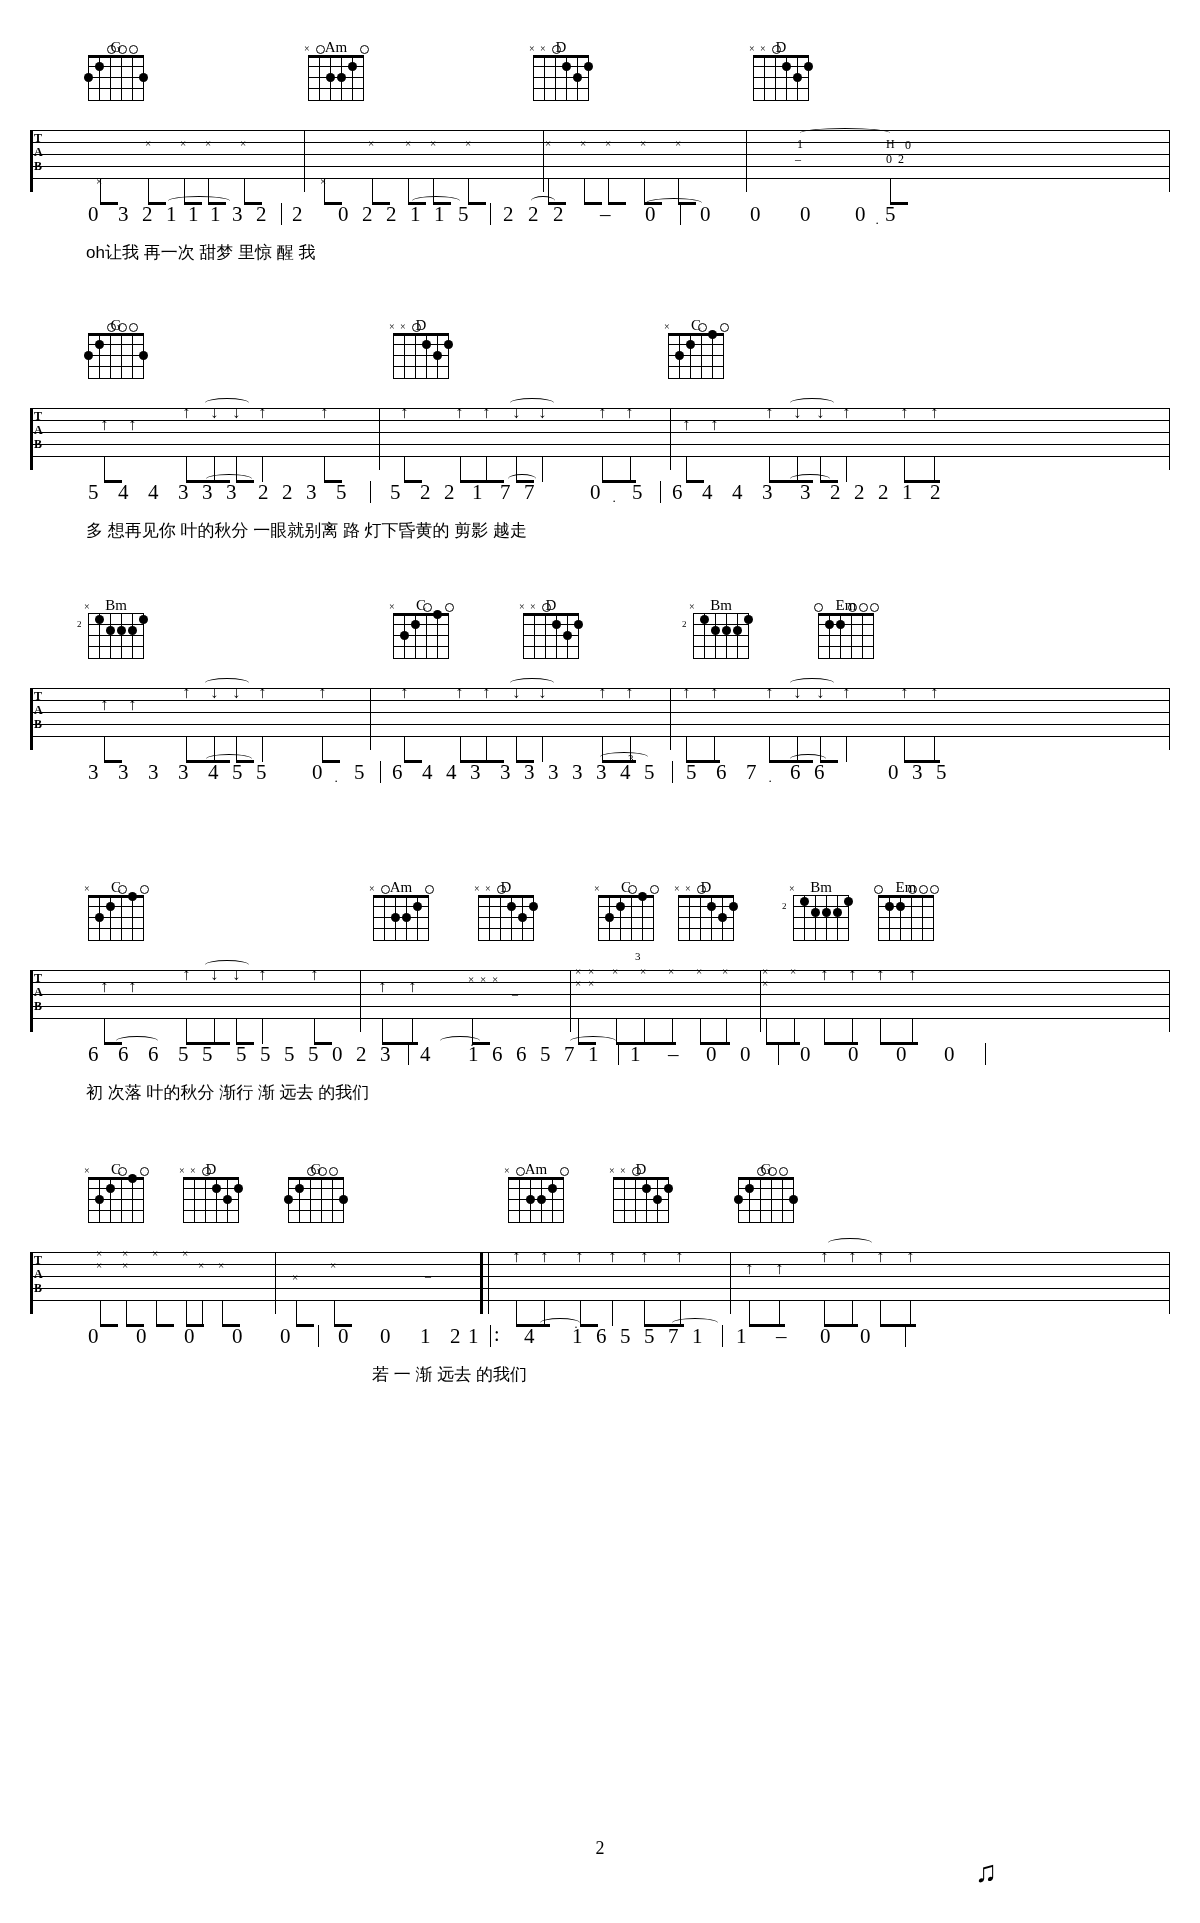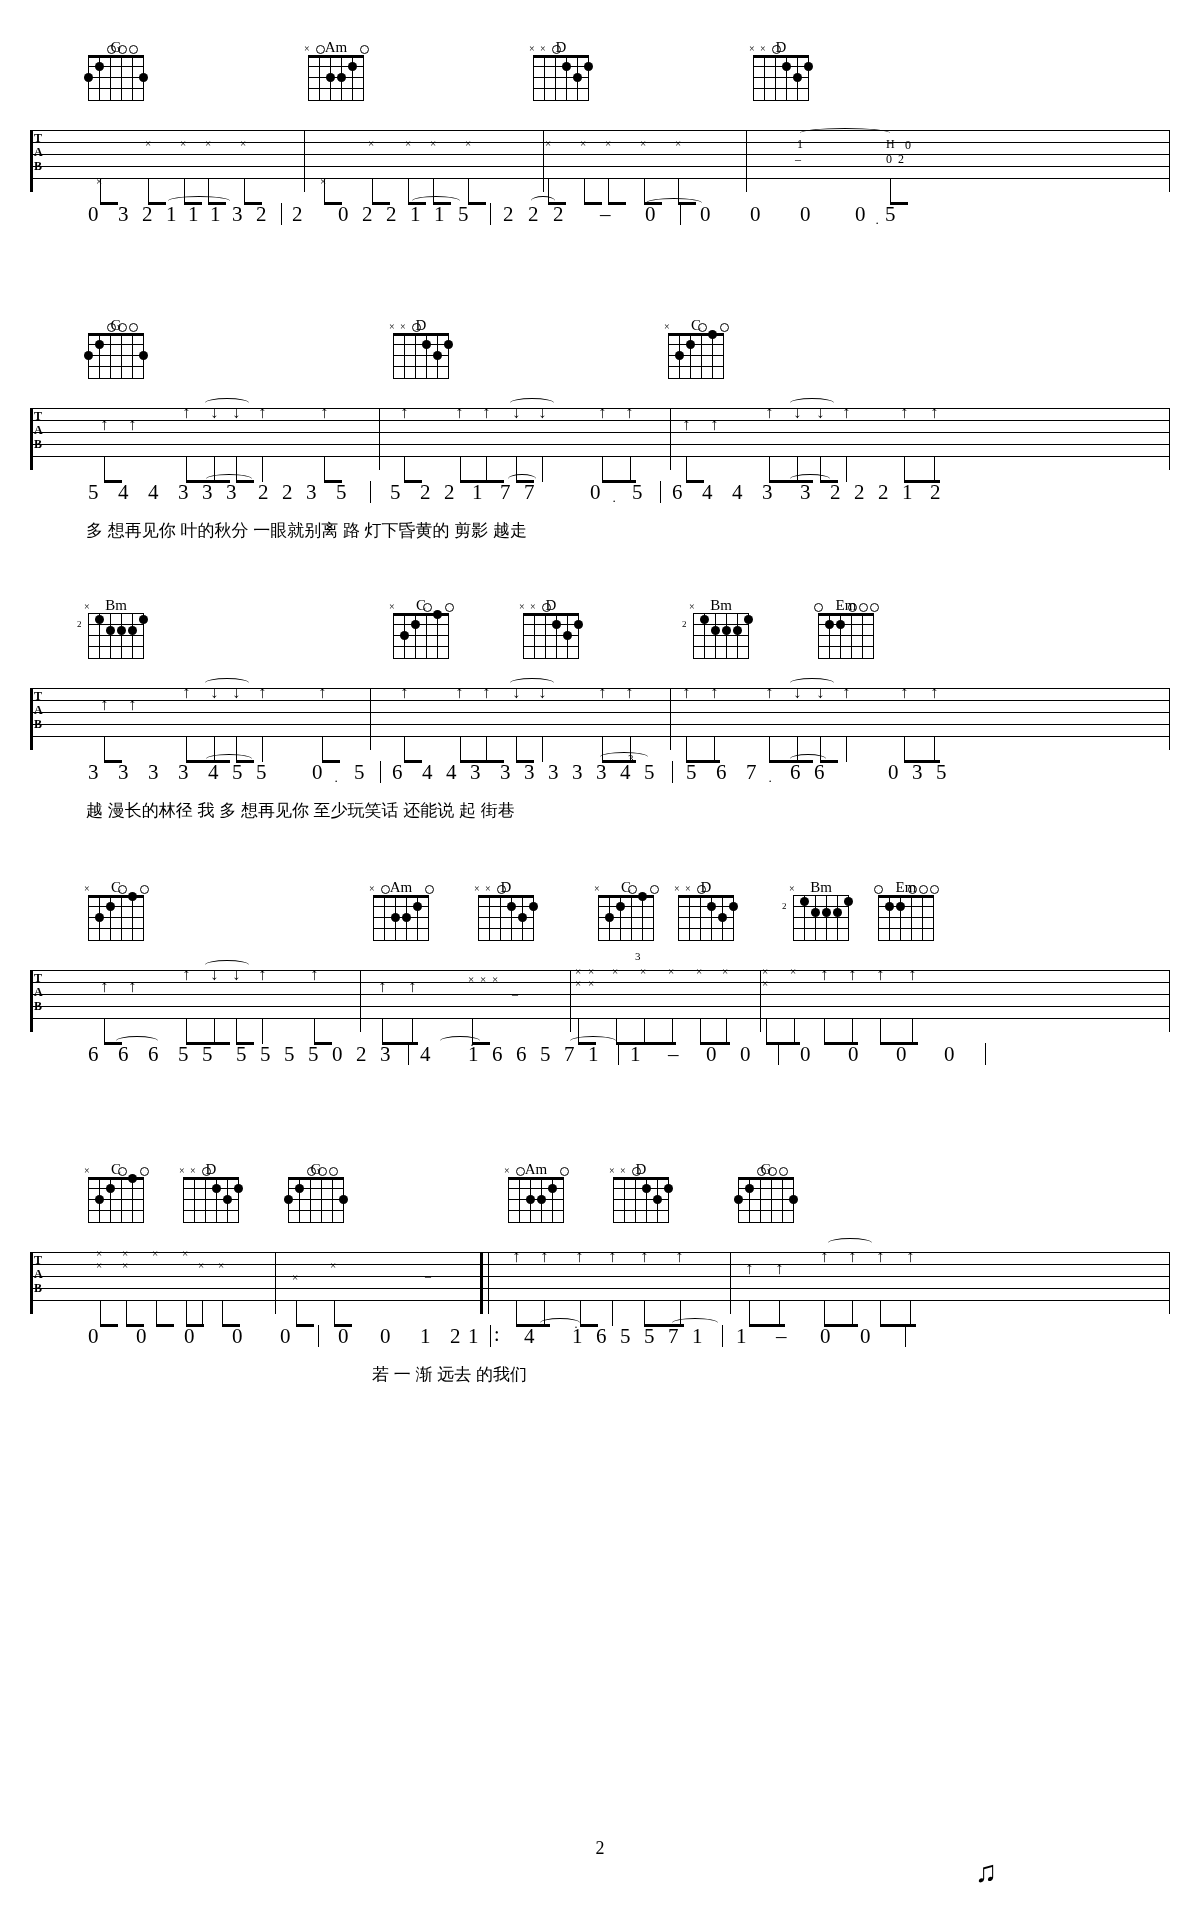--- a/index.html
+++ b/index.html
@@ -253,20 +253,23 @@
       <div class="num" style="left:800px">0</div>
       <div class="num" style="left:855px">0</div>
       <div class="num" style="left:885px">5</div>
       <div class="num" style="left:875px;top:8px;font-size:13px">·</div>
       <div class="arc" style="left:168px;top:-8px;width:62px;"></div>
       <div class="arc" style="left:412px;top:-8px;width:48px;"></div>
       <div class="arc" style="left:531px;top:-8px;width:24px;"></div>
       <div class="arc" style="left:646px;top:-6px;width:56px;"></div>
     </div>
 
+    <div class="lyrline">
+      <div class="lyr" style="left:86px">oh让我 再一次   甜梦 里惊 醒            我</div>
+    </div>
   </div>
 
   <div class="system" style="position:absolute;left:0;top:318px;">
     <div class="chords">
       <div class="chord" style="left:85px;top:0;">
         <div class="cname">G</div>
         <div class="cgrid">
           <div class="nut"></div>
           <div class="v" style="left:0"></div>
             <div class="v" style="left:11px"></div>
@@ -672,23 +675,20 @@
       <div class="num" style="left:790px">6</div>
       <div class="num" style="left:814px">6</div>
       <div class="num" style="left:888px">0</div>
       <div class="num" style="left:912px">3</div>
       <div class="num" style="left:936px">5</div>
       <div class="arc" style="left:206px;top:-8px;width:46px;"></div>
       <div class="arc" style="left:600px;top:-10px;width:48px;"></div>
       <div class="arc" style="left:790px;top:-8px;width:36px;"></div>
     </div>
 
-    <div class="lyrline">
-      <div class="lyr" style="left:86px">越 漫长的林径      我  多 想再见你 至少玩笑话  还能说 起           街巷</div>
-    </div>
   </div>
 
   <div class="system" style="position:absolute;left:0;top:880px;">
     <div class="chords">
       <div class="chord" style="left:85px;top:0;">
         <div class="cname">C</div>
         <div class="cgrid">
           <div class="nut"></div>
           <div class="v" style="left:0"></div>
             <div class="v" style="left:11px"></div>
@@ -956,20 +956,23 @@
       <div class="num" style="left:800px">0</div>
       <div class="num" style="left:848px">0</div>
       <div class="num" style="left:896px">0</div>
       <div class="num" style="left:944px">0</div>
       <div class="nbar" style="left:985px;top:-1px"></div>
       <div class="arc" style="left:116px;top:-8px;width:42px;"></div>
       <div class="arc" style="left:440px;top:-8px;width:40px;"></div>
       <div class="arc" style="left:570px;top:-8px;width:46px;"></div>
     </div>
 
+    <div class="lyrline">
+      <div class="lyr" style="left:86px">初 次落 叶的秋分  渐行 渐 远去  的我们</div>
+    </div>
   </div>
 
   <div class="system" style="position:absolute;left:0;top:1162px;">
     <div class="chords">
       <div class="chord" style="left:85px;top:0;">
         <div class="cname">C</div>
         <div class="cgrid">
           <div class="nut"></div>
           <div class="v" style="left:0"></div>
             <div class="v" style="left:11px"></div>

